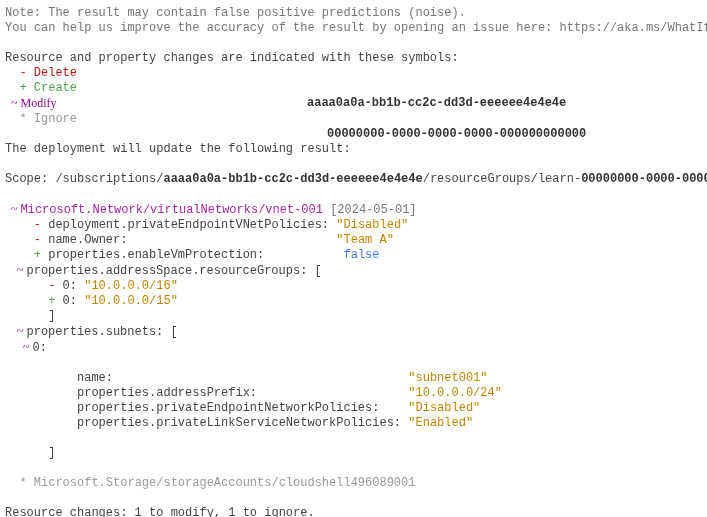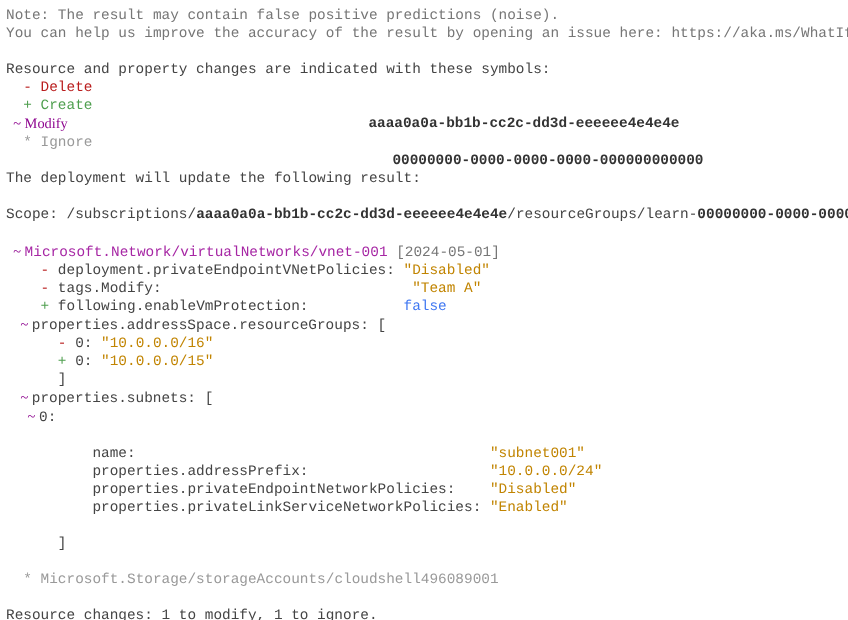--- a/index.html
+++ b/index.html
@@ -33,22 +33,22 @@
 <span class="plus">  + Create</span>
 <span class="tilde">  ~ Modify</span><span style="position:absolute; left:307px;" class="subid">aaaa0a0a-bb1b-cc2c-dd3d-eeeeee4e4e4e</span>
 <span class="star">  * Ignore</span>
 <span style="position:absolute; left:327px;" class="rg">00000000-0000-0000-0000-000000000000</span>
 <span>The deployment will update the following result:</span>
 
 <span>Scope: </span><span class="path">/subscriptions/</span><span class="subid">aaaa0a0a-bb1b-cc2c-dd3d-eeeeee4e4e4e</span><span class="path">/resourceGroups/learn-</span><span class="rg">00000000-0000-0000-0000-000000000000</span>
 
 <span class="tilde">  ~ </span><span class="tilde-res">Microsoft.Network/virtualNetworks/vnet-001</span><span class="note"> [2024-05-01]</span>
 <span class="minus">    - </span><span>deployment.privateEndpointVNetPolicies:</span><span> </span><span class="quoted">"Disabled"</span>
-<span class="minus">    - </span><span>tags.Modify:</span><span>                             </span><span class="quoted">"Team A"</span>
-<span class="plus">    + </span><span>following.enableVmProtection:</span><span>           </span><span class="kw">false</span>
+<span class="minus">    - </span><span>name.Owner:</span><span>                             </span><span class="quoted">"Team A"</span>
+<span class="plus">    + </span><span>properties.enableVmProtection:</span><span>           </span><span class="kw">false</span>
 <span class="tilde">    ~ </span><span>properties.addressSpace.resourceGroups:</span><span> [</span>
 <span class="minus">      - </span><span>0: </span><span class="quoted">"10.0.0.0/16"</span>
 <span class="plus">      + </span><span>0: </span><span class="quoted">"10.0.0.0/15"</span>
 <span>      ]</span>
 <span class="tilde">    ~ </span><span>properties.subnets:</span><span> [</span>
 <span class="tilde">      ~ </span><span>0:</span>
 
 <span>          name:</span><span>                                         </span><span class="quoted">"subnet001"</span>
 <span>          properties.addressPrefix:</span><span>                     </span><span class="quoted">"10.0.0.0/24"</span>
 <span>          properties.privateEndpointNetworkPolicies:</span><span>    </span><span class="quoted">"Disabled"</span>

